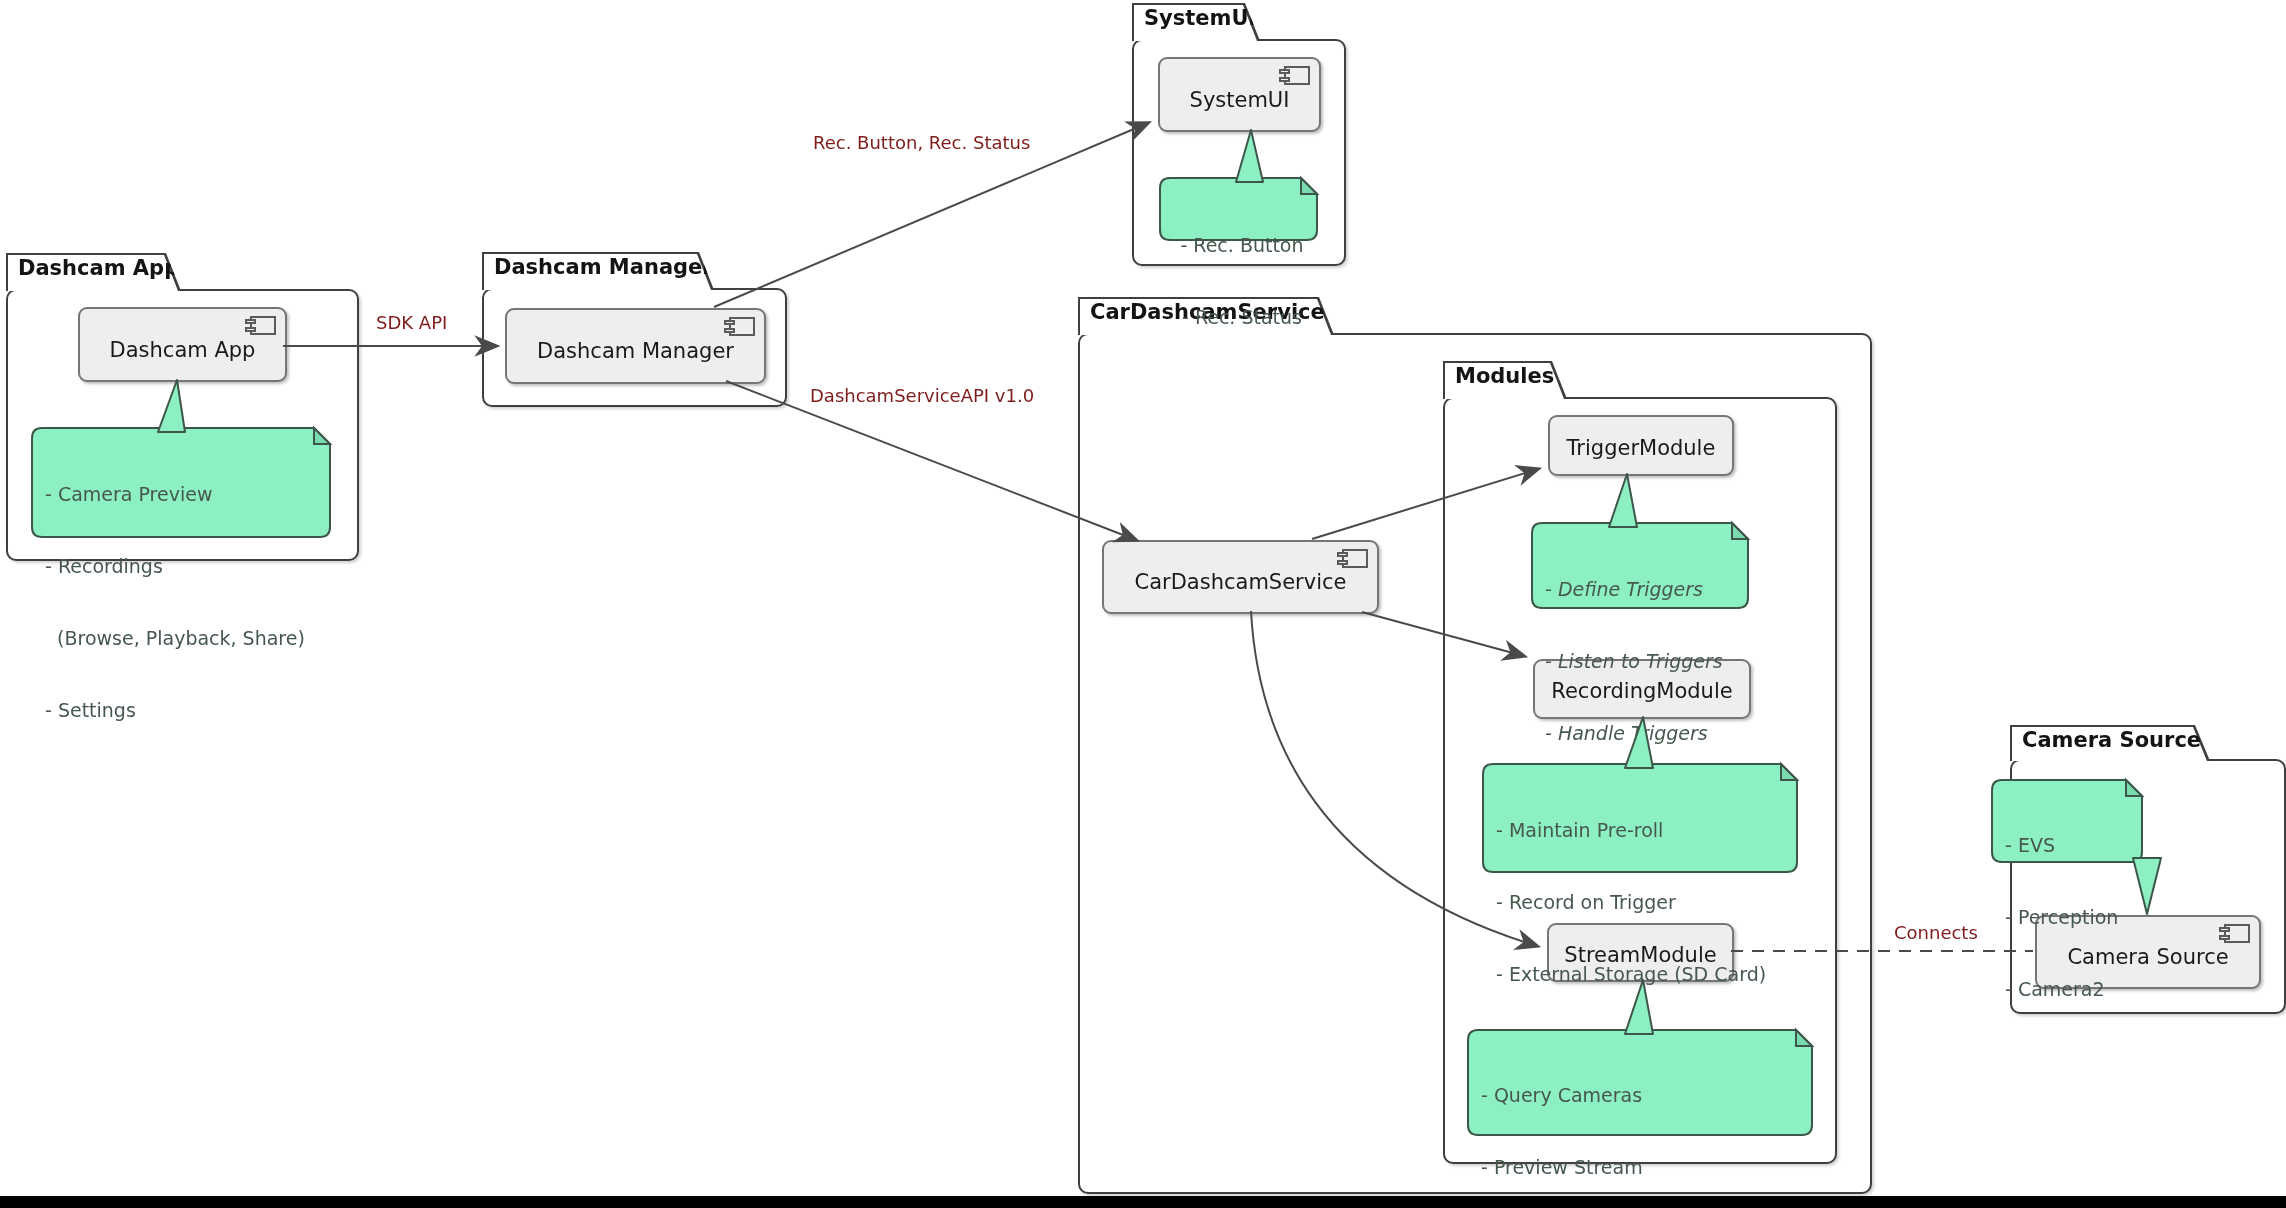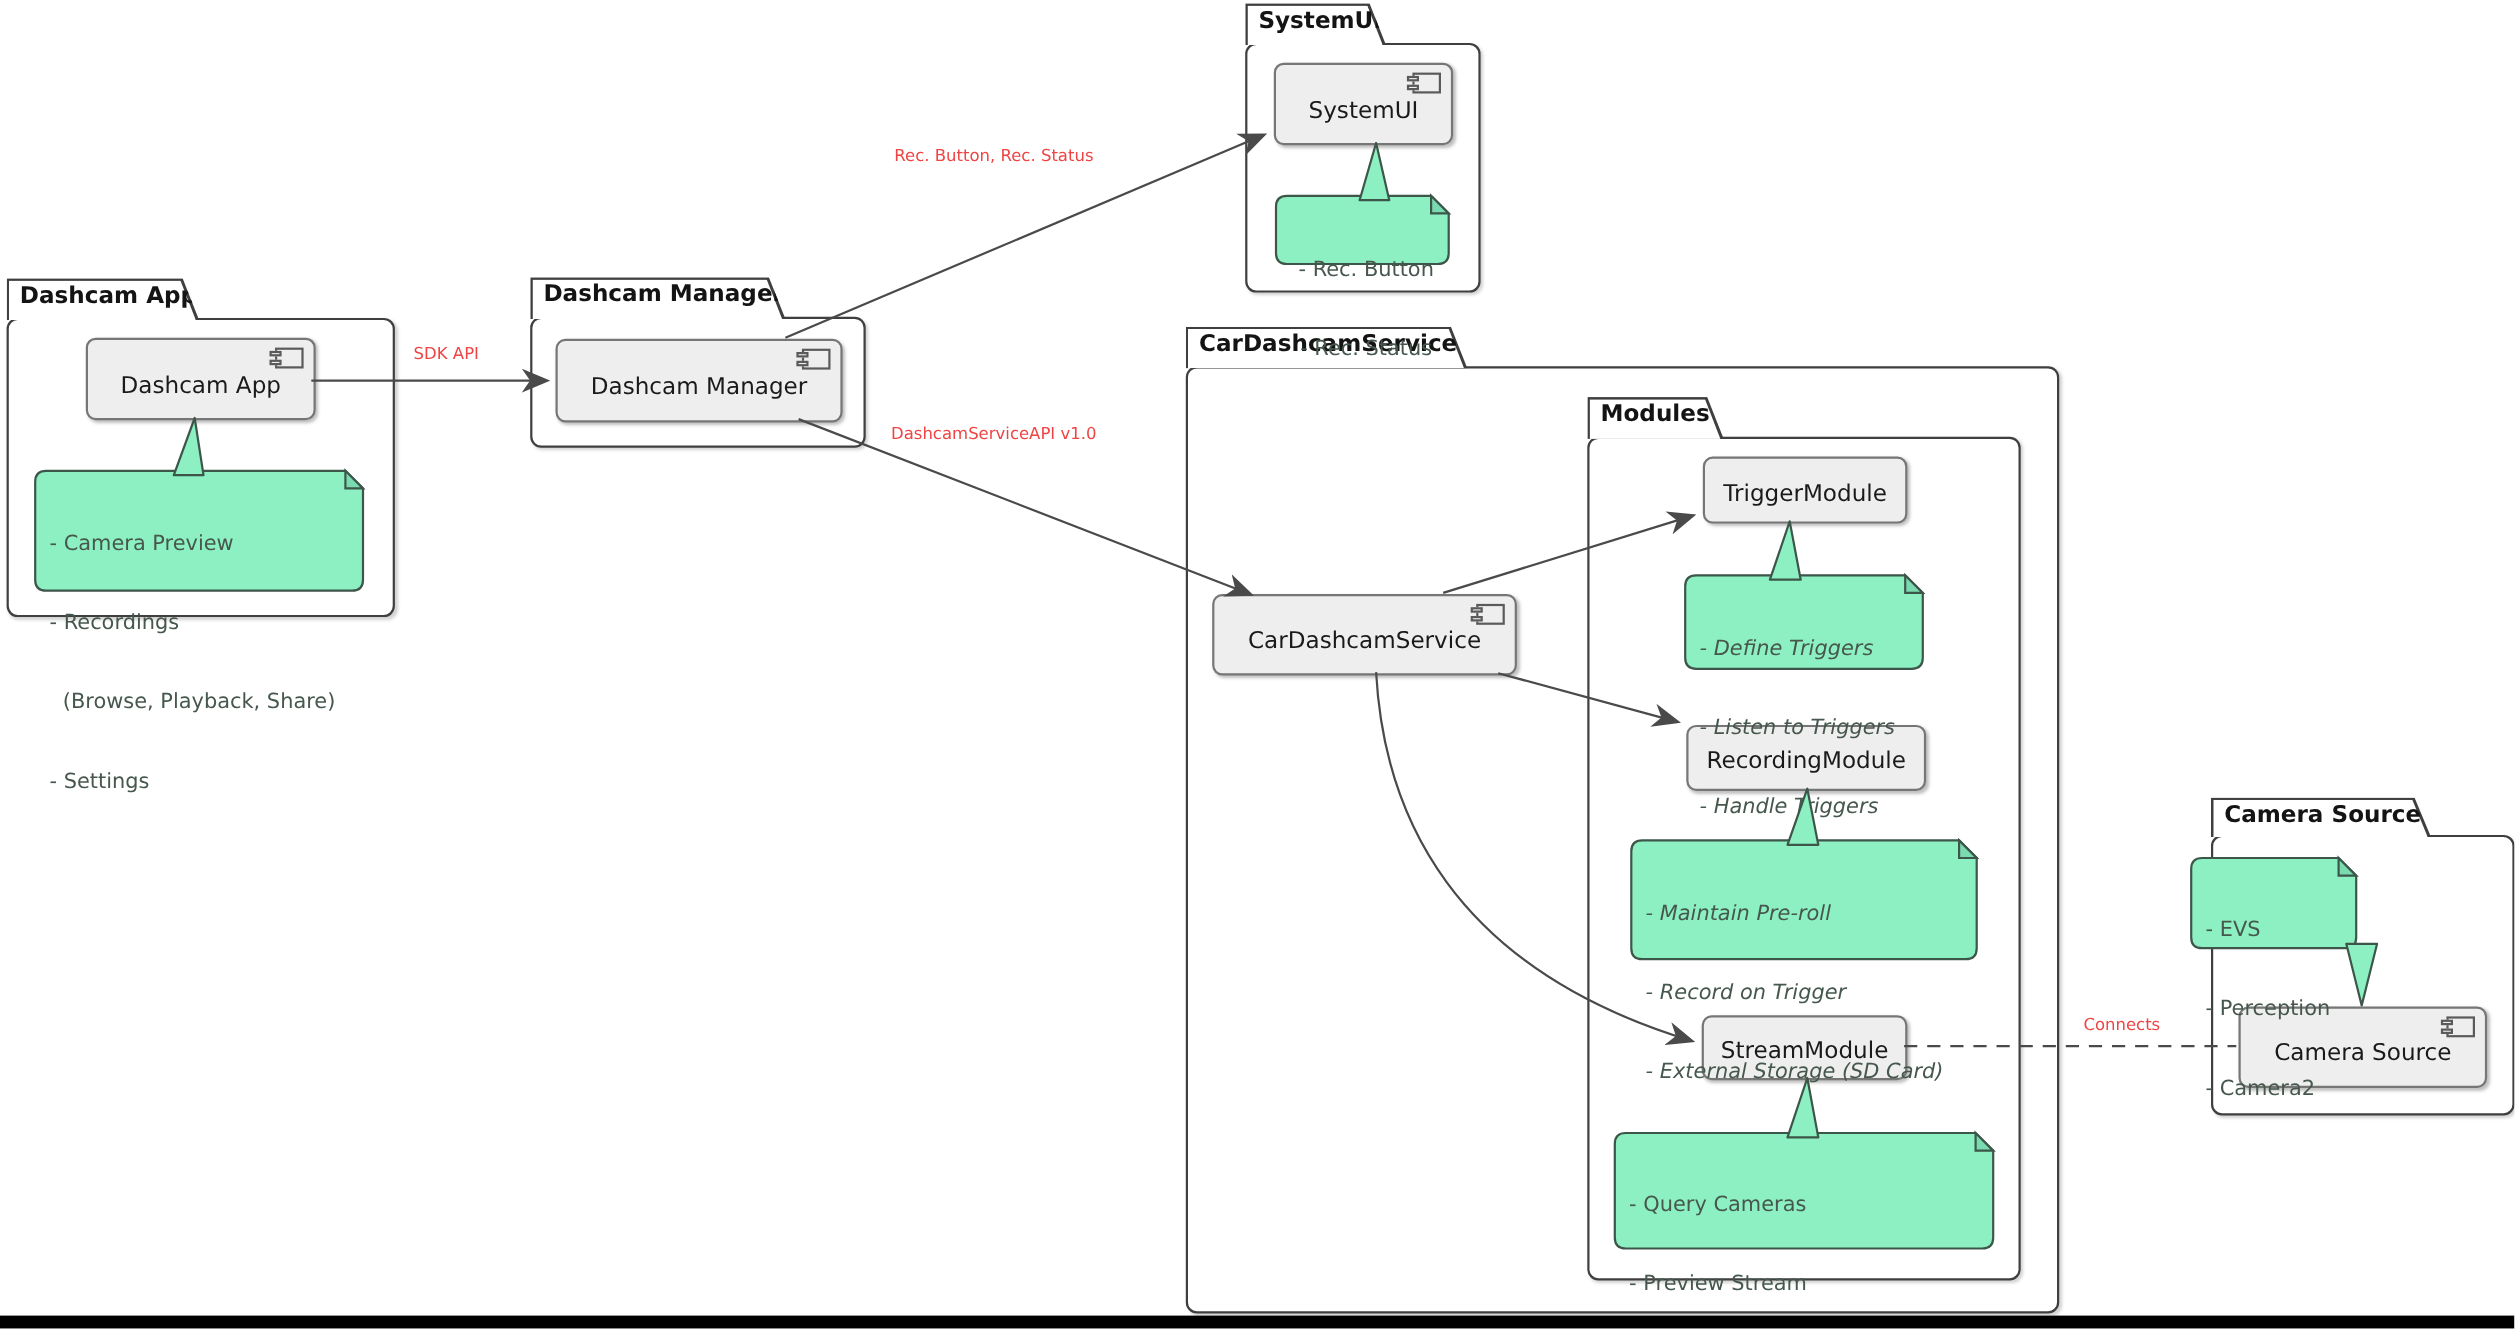--- a/index.html
+++ b/index.html
@@ -47,21 +47,21 @@
   
   .note { position:absolute; z-index:4; }
   .note svg { position:absolute; left:0; top:0; overflow:visible; }
   .note .note-text {
     position:absolute; left:13px; right:6px; font-size:19px; line-height:24px;
     color:#46584d; white-space:pre; z-index:2;
   }
   
   #connector-layer { position:absolute; left:0; top:0; z-index:6; pointer-events:none; }
   .edge-label {
-    position:absolute; font-size:15px; color:#ef4444; white-space:nowrap; z-index:7;
+    position:absolute; font-size:18px; color:#7f1d1d; white-space:nowrap; z-index:7;
   }
   
   #bottom-bar { position:absolute; left:0; top:1196px; width:2286px; height:12px; background:#000; z-index:8; }
 </style>
 </head>
 <body>
 
 <div id="canvas">
 
   <div class="pkg-body" style="left:6px; top:289px; width:349px; height:268px;"></div>
@@ -171,21 +171,21 @@
       <div>- Listen to Triggers</div>
       <div>- Handle Triggers</div>
     </div>
   </div>
 
   <div class="note" style="left:1483px; top:764px; width:314px; height:108px;">
     <svg width="314" height="108">
       <path d="M10,0 H298 L314,16 V98 Q314,108 304,108 H10 Q0,108 0,98 V10 Q0,0 10,0 Z" fill="#8df0c2" stroke="#3d564a" stroke-width="2"></path>
       <path d="M298,0 L314,16 L298,16 Z" fill="#7adbb0" stroke="#3d564a" stroke-width="2"></path>
     </svg>
-    <div class="note-text" style="top:6px;font-style:italic;">
+    <div class="note-text" style="top:6px;">
       <div>- Maintain Pre-roll</div>
       <div>- Record on Trigger</div>
       <div>- External Storage (SD Card)</div>
       <div>- Delete Recordings</div>
     </div>
   </div>
 
   <div class="note" style="left:1468px; top:1030px; width:344px; height:77px;">
     <svg width="344" height="105">
       <path d="M10,0 H328 L344,16 V95 Q344,105 334,105 H10 Q0,105 0,95 V10 Q0,0 10,0 Z" fill="#8df0c2" stroke="#3d564a" stroke-width="2"></path>

